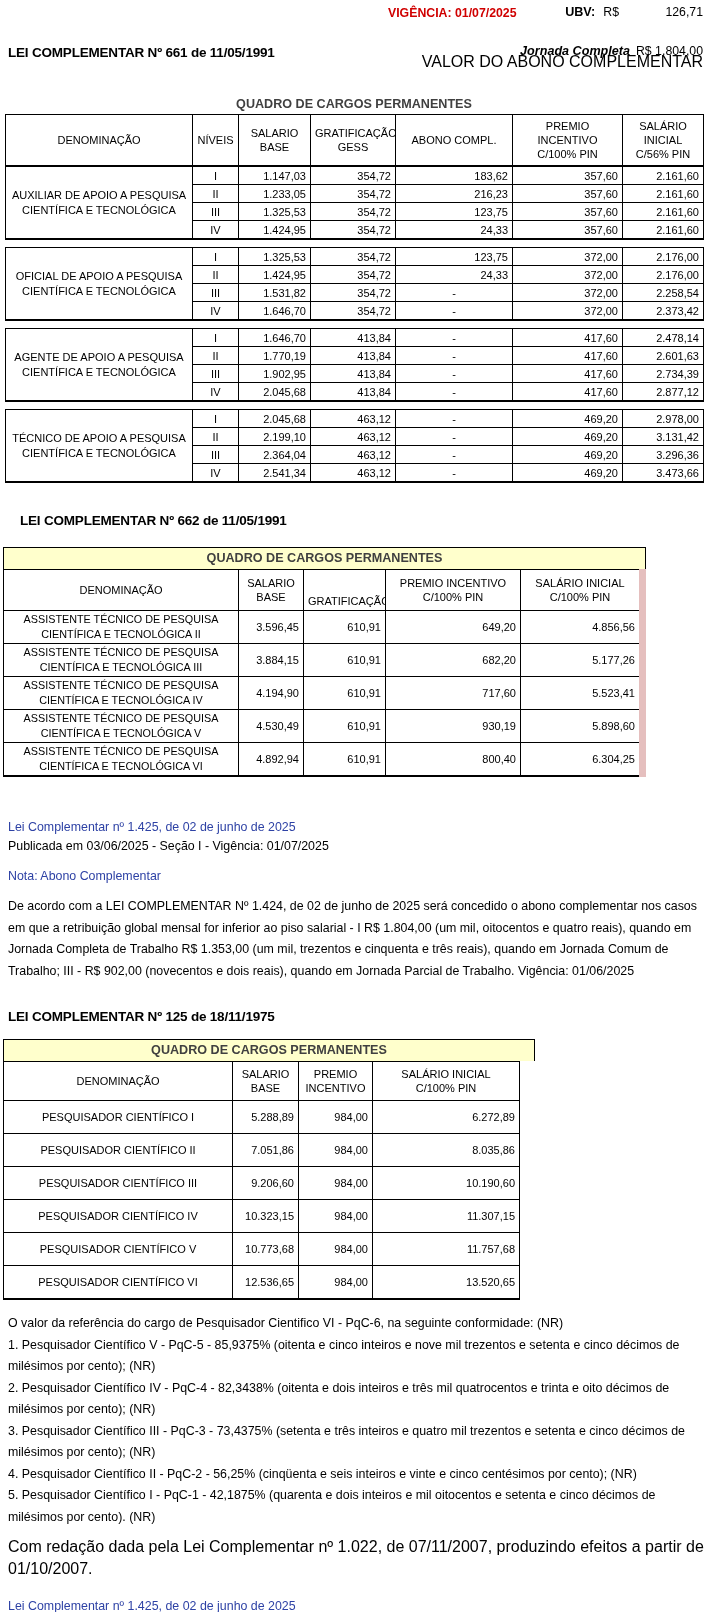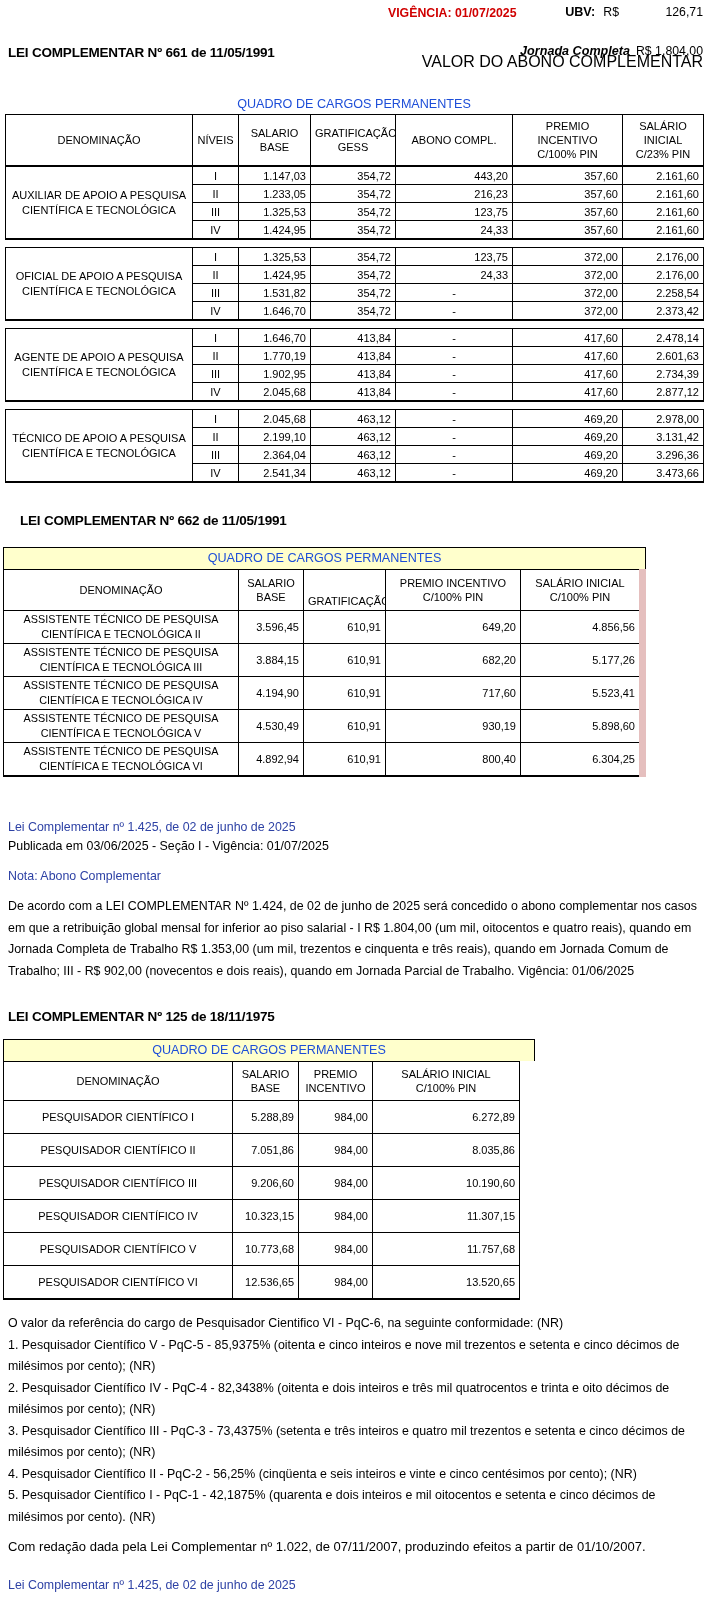--- a/index.html
+++ b/index.html
@@ -21,21 +21,21 @@
   .hdr .jorn{position:absolute;right:23px;top:44px;font-size:12.3px;}
   .hdr .jorn b{font-size:12.6px;margin-right:6px;font-style:italic;}
   
   table{border-collapse:collapse;table-layout:fixed;}
   th,td{border:1px solid #000;font-weight:normal;font-size:11px;padding:0 4px;overflow:hidden;}
   th{white-space:pre-line;text-align:center;line-height:14px;vertical-align:middle;}
   td.denom{text-align:center;line-height:15px;vertical-align:middle;}
   td.nivel{text-align:center;}
   td.num{text-align:right;}
   td.num.dash{text-align:center;}
-  .red-title{color:#1d4ed8;font-weight:normal;font-size:12.6px;text-align:center;}
+  .red-title{color:#404040;font-weight:bold;font-size:12.6px;text-align:center;}
   
   .t1-title{width:698px;margin:33px 0 3px 5px;}
   .t1{width:698px;margin-left:5px;}
   .t1 thead th{height:50px;}
   .t1 tbody td{height:17px;}
   .t1-block{margin-top:7px;border-bottom:2px solid #000;}
   .t1-block.first{margin-top:0;}
   
   .law2{margin:30px 0 0 20px;}
   .law3{margin:27px 0 0 8px;}
@@ -57,21 +57,21 @@
   .para{font-size:12.4px;line-height:21.5px;margin:13px 10px 0 8px;text-align:left;}
   
   .t3-wrap{position:relative;width:532px;margin:15px 0 0 3px;}
   .t3{width:516px;border-bottom:2px solid #000;}
   .t3 thead th{height:38px;}
   .t3 tbody td{height:32px;}
   
   .listintro{font-size:12.4px;margin:13px 10px 0 8px;line-height:21.5px;}
   .list{margin:0 22px 0 8px;}
   .list div{font-size:12.4px;line-height:21.5px;}
-  .redacao{font-size:13px;margin:8px 10px 0 8px;line-height:21.5px;}
+  .redacao{font-size:16px;margin:8px 10px 0 8px;line-height:21.5px;}
   .ref2{margin-top:20px;}
 </style>
 </head>
 <body>
 
 <div class="doc">
 
   <div class="hdr">
     <div class="law law-title">LEI COMPLEMENTAR Nº 661 de 11/05/1991</div>
     <div class="vig">VIGÊNCIA: 01/07/2025</div>
@@ -103,42 +103,42 @@
           <th>SALARIO
 BASE</th>
           <th>GRATIFICAÇÃO
 GESS</th>
           <th>ABONO COMPL.</th>
           <th>PREMIO
 INCENTIVO
 C/100% PIN</th>
           <th>SALÁRIO
 INICIAL
-C/23% PIN</th>
+C/56% PIN</th>
         </tr>
       </thead>
   </table>
   <div id="t1-blocks">
     <table class="t1 t1-block first">
       <colgroup>
           <col style="width:187px">
           <col style="width:46px">
           <col style="width:72px">
           <col style="width:85px">
           <col style="width:117px">
           <col style="width:110px">
           <col style="width:81px">
         </colgroup>
       <tbody>
           <tr>
             <td rowspan="4" class="denom">AUXILIAR DE APOIO A PESQUISA CIENTÍFICA E TECNOLÓGICA</td>
             <td class="nivel">I</td>
             <td class="num">1.147,03</td>
             <td class="num">354,72</td>
-            <td class="num">443,20</td>
+            <td class="num">183,62</td>
             <td class="num">357,60</td>
             <td class="num">2.161,60</td>
           </tr>
           <tr>
             <td class="nivel">II</td>
             <td class="num">1.233,05</td>
             <td class="num">354,72</td>
             <td class="num">216,23</td>
             <td class="num">357,60</td>
             <td class="num">2.161,60</td>

